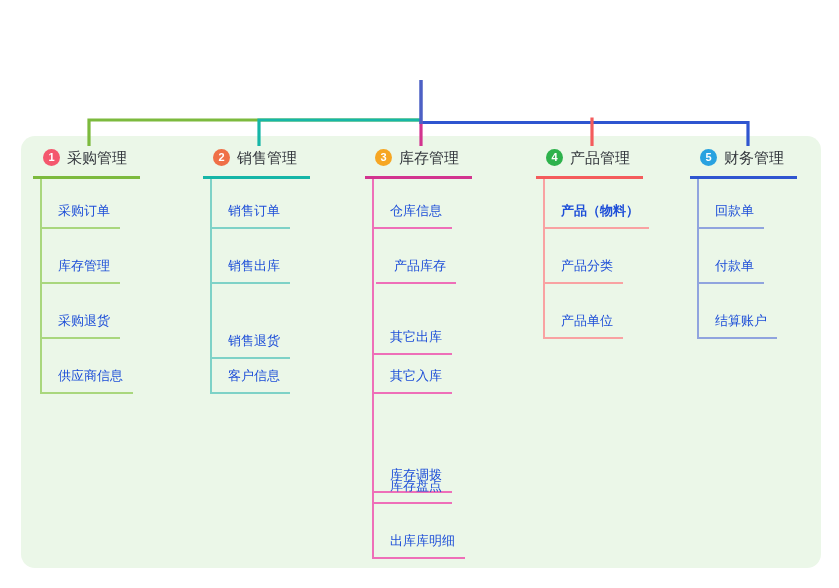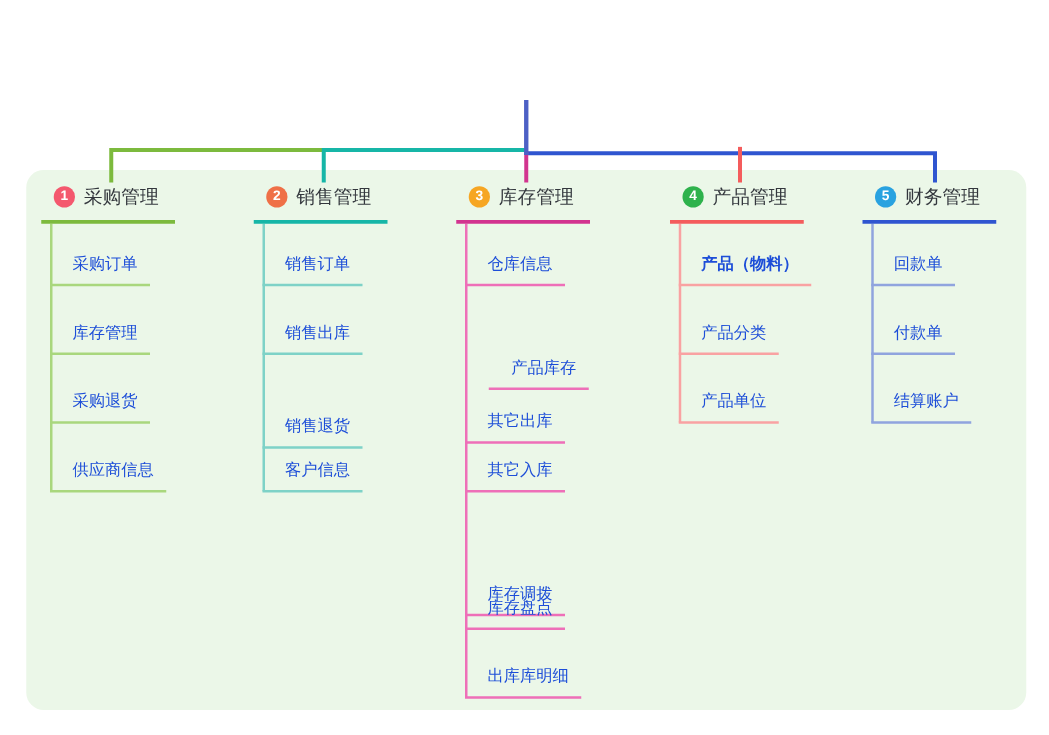--- a/index.html
+++ b/index.html
@@ -64,21 +64,21 @@
       </div>
       <div class="child-node" style="left: 210px; top: 202px; border-bottom: 2px solid rgb(126, 210, 199);">销售订单</div>
       <div class="child-node" style="left: 210px; top: 257px; border-bottom: 2px solid rgb(126, 210, 199);">销售出库</div>
       <div class="child-node" style="left: 210px; top: 332px; border-bottom: 2px solid rgb(126, 210, 199);">销售退货</div>
       <div class="child-node" style="left: 210px; top: 367px; border-bottom: 2px solid rgb(126, 210, 199);">客户信息</div>
       <div class="branch-title" style="left: 365px; top: 147px; border-bottom: 3px solid rgb(210, 52, 143);">
         <span class="badge" style="background: rgb(246, 166, 35);">3</span>
         <span>库存管理</span>
       </div>
       <div class="child-node" style="left: 372px; top: 202px; border-bottom: 2px solid rgb(238, 111, 184);">仓库信息</div>
-      <div class="child-node" style="left: 391px; top: 257px; border-bottom: 2px solid rgb(238, 111, 184); margin-top: 28px;">产品库存</div>
+      <div class="child-node" style="left: 376px; top: 257px; border-bottom: 2px solid rgb(238, 111, 184);">产品库存</div>
       <div class="child-node" style="left: 372px; top: 328px; border-bottom: 2px solid rgb(238, 111, 184);">其它出库</div>
       <div class="child-node" style="left: 372px; top: 367px; border-bottom: 2px solid rgb(238, 111, 184);">其它入库</div>
       <div class="child-node" style="left: 372px; top: 422px; border-bottom: 2px solid rgb(238, 111, 184); margin-top: 44px;">库存调拨</div>
       <div class="child-node" style="left: 372px; top: 477px; border-bottom: 2px solid rgb(238, 111, 184);">库存盘点</div>
       <div class="child-node" style="left: 372px; top: 532px; border-bottom: 2px solid rgb(238, 111, 184);">出库库明细</div>
       <div class="branch-title" style="left: 536px; top: 147px; border-bottom: 3px solid rgb(244, 92, 92);">
         <span class="badge" style="background: rgb(46, 178, 76);">4</span>
         <span>产品管理</span>
       </div>
       <div class="child-node" style="left: 543px; top: 202px; border-bottom: 2px solid rgb(249, 162, 162); font-weight: bold;">产品（物料）</div>

